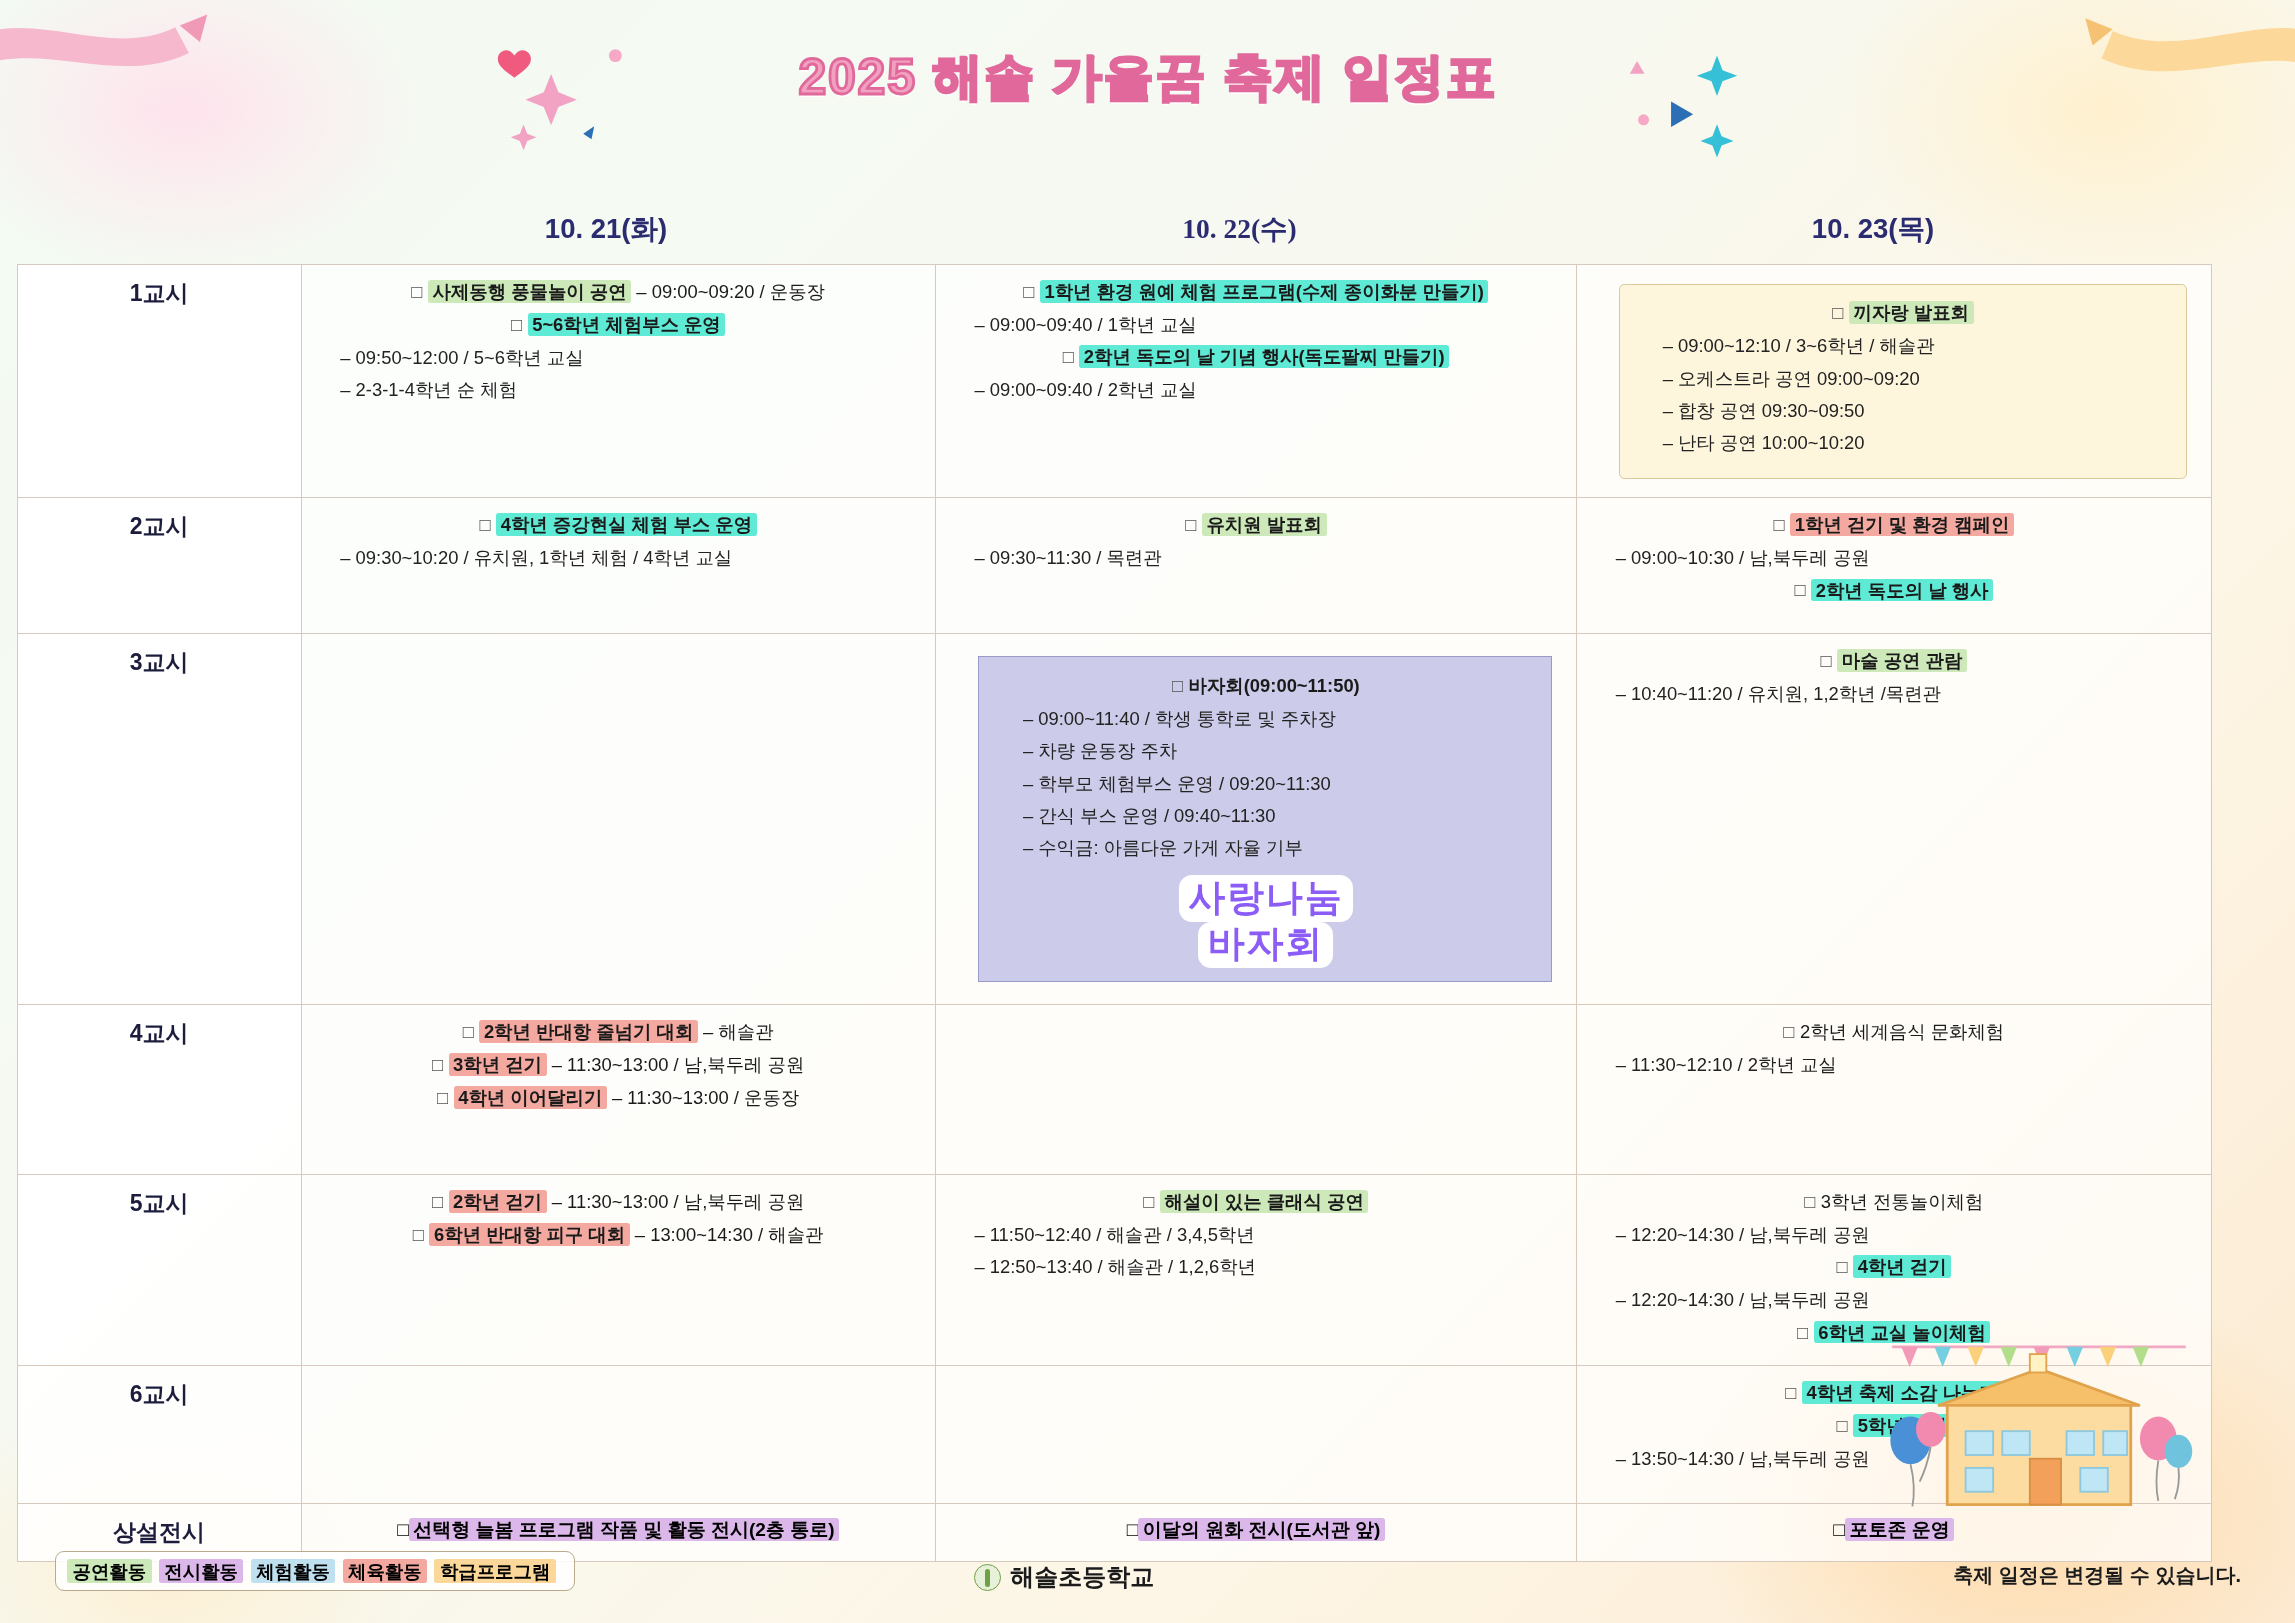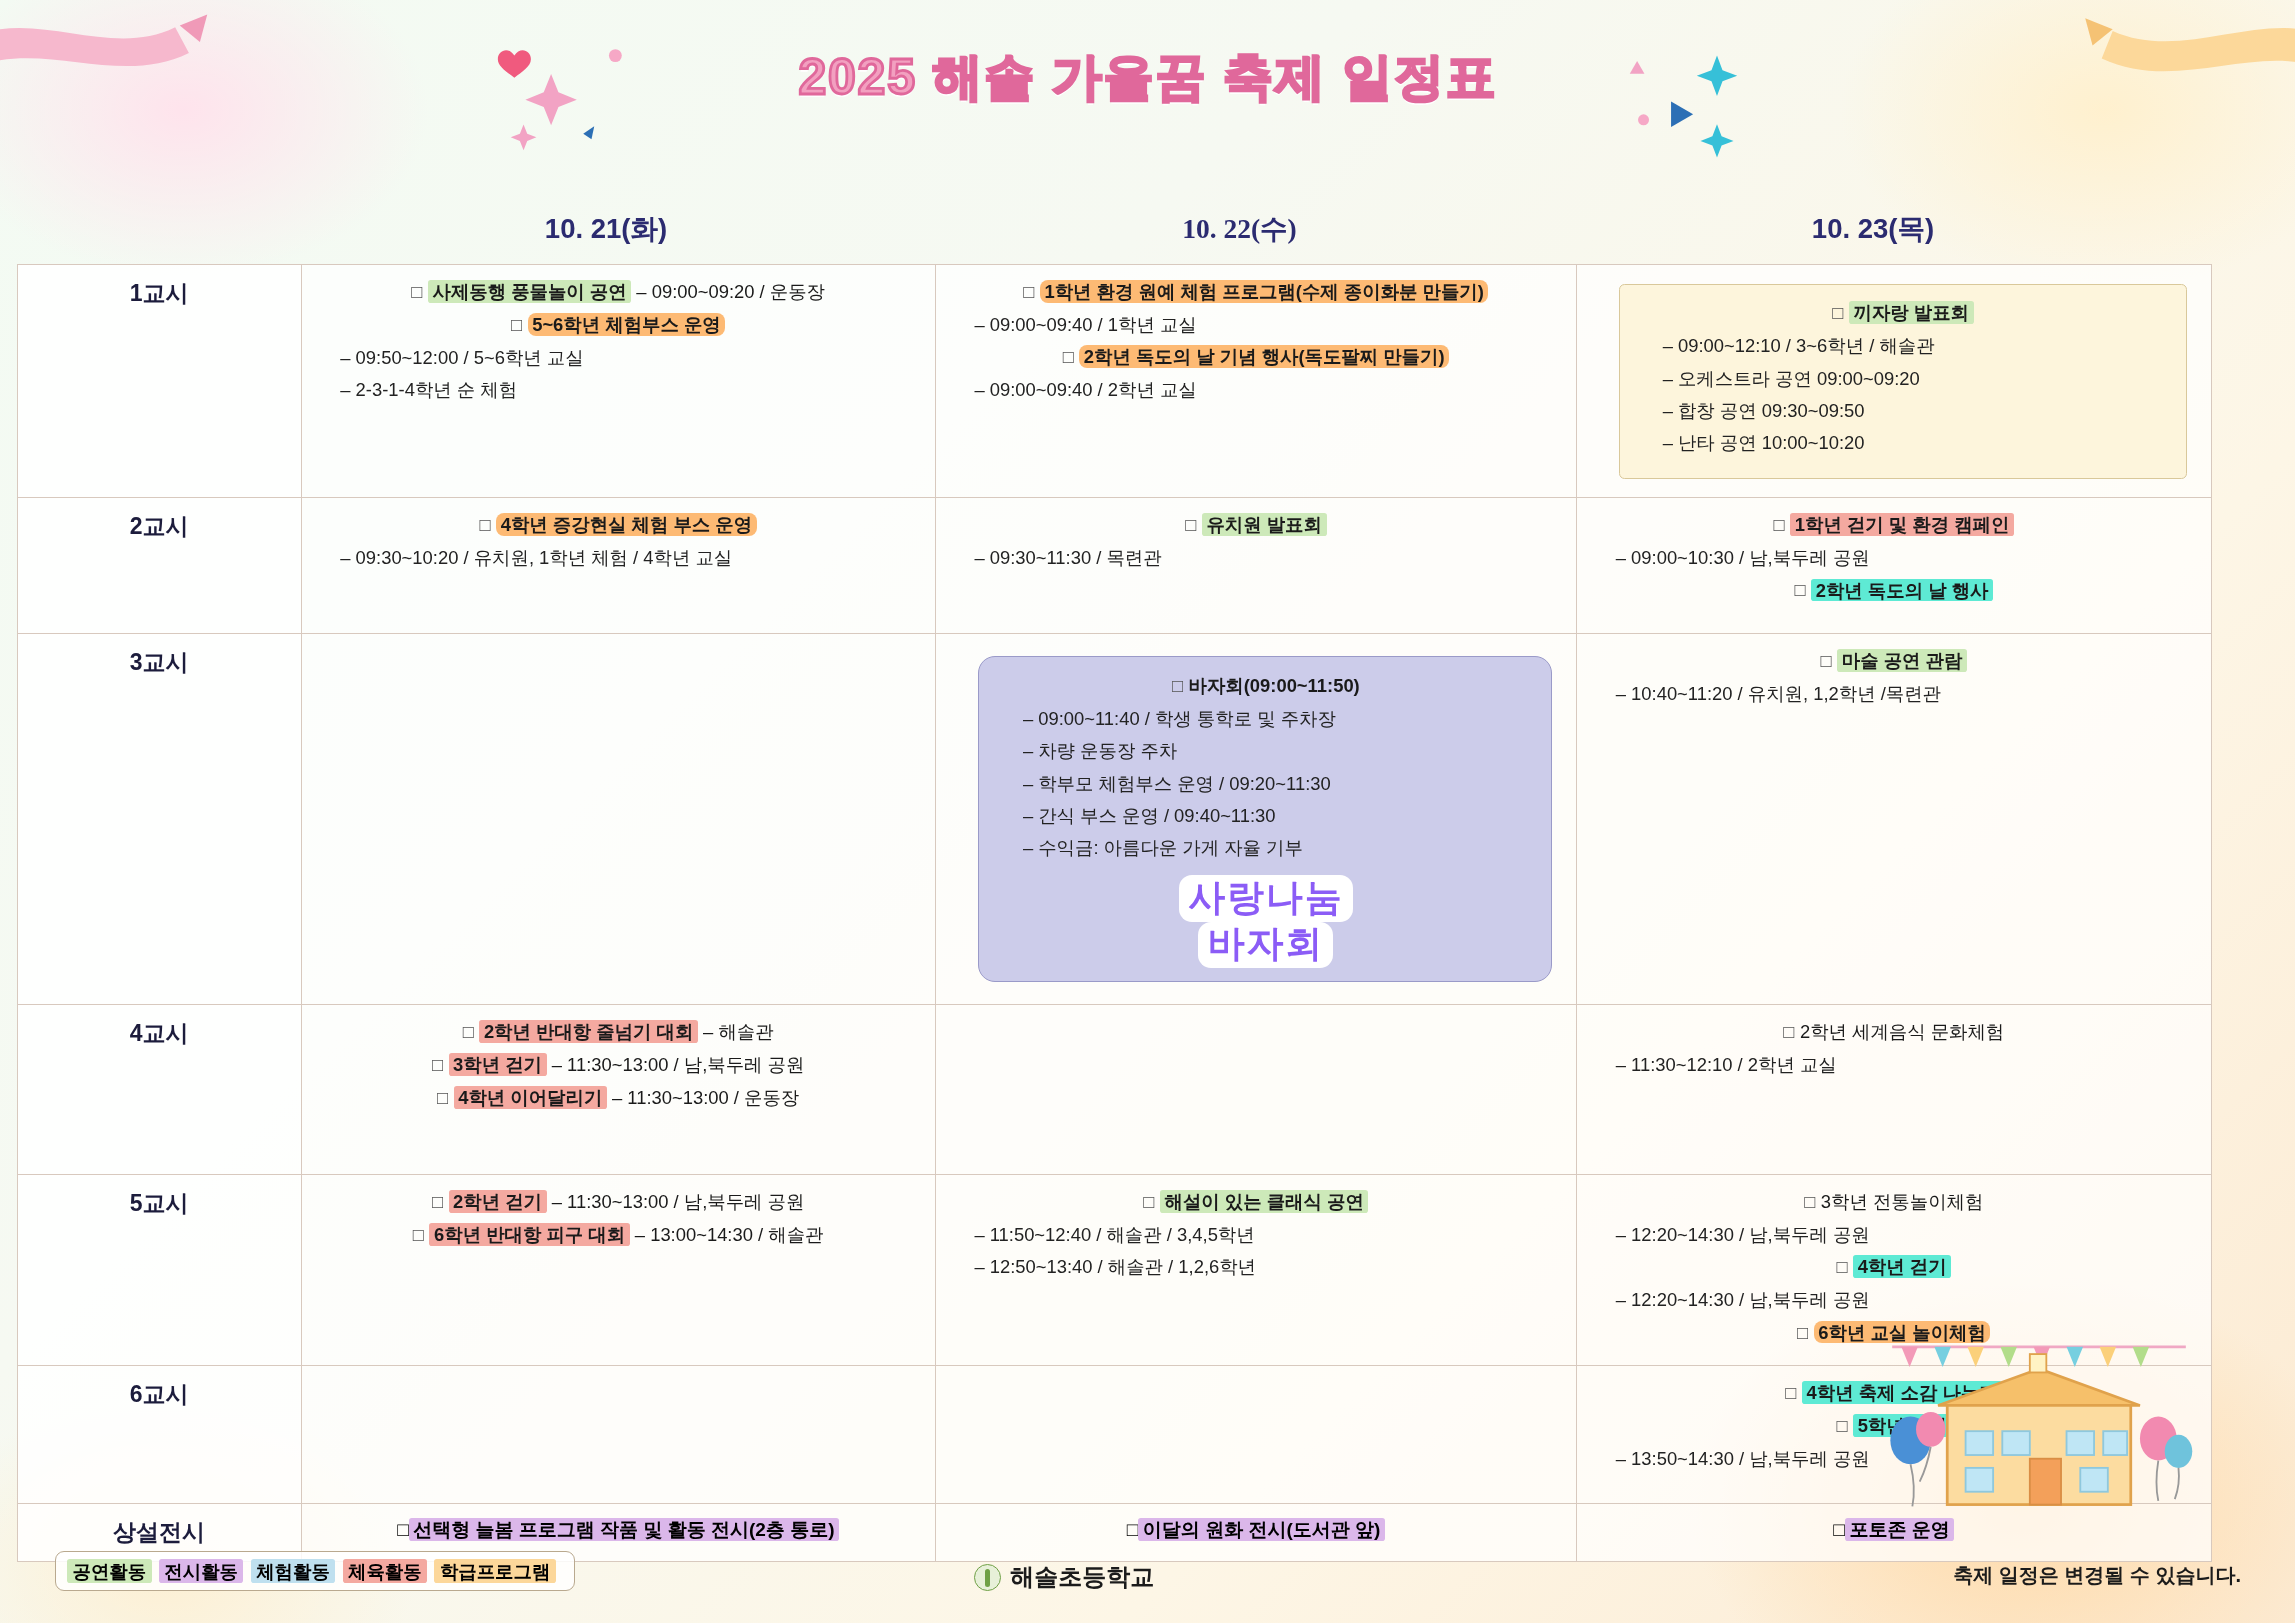--- a/index.html
+++ b/index.html
@@ -59,33 +59,33 @@
     background: rgba(255,255,255,0.55);
   }
   td.cell { width: 636px; }
   td.cell.mid { width: 643px; }
 
   .item { margin: 0 0 5.5px 0; font-size: 18.4px; color:#1a1a1a; line-height:1.5;text-align:center; }
   .item .chk { margin-right:5.5px; color:#555; }
   .hl { padding: 0.9px 4.6px; border-radius:2.8px; font-weight:bold; }
   .hl-perf { background:#cde9b9; }      
   .hl-exhib { background:#dbb7ea; }     
-  .hl-exp  { background:#fdba74;border-radius:8px; }      
+  .hl-exp  { background:#5eead4; }      
   .hl-pe   { background:#f4a9a0; }      
   .hl-class{ background:#5eead4; }      
   .sub { font-size: 18.4px; color:#222; margin: 3.7px 0 3.7px 24px; line-height:1.55; }
 
   
   .box-yellow {
     margin: 5.5px 9.2px 5.5px 27.5px; padding: 14.7px 18.4px 16.5px 18.4px;
     background:#fdf5dc; border:0.9px solid #d9c89a; border-radius:5.5px;
   }
   .box-bazaar {
     margin: 9.2px 9.2px 9.2px 27.5px; padding: 14.7px 18.4px 13px 20px;
-    background:#ccccea; border:0.9px solid #9a9ac8; border-radius:17px;
+    background:#ccccea; border:0.9px solid #9a9ac8; border-radius:0;
   }
   .bazaar-logo {
     margin-top: 13px; text-align:center;
     font-size: 37px; font-weight:bold; color:#8b5cf6; line-height:1.15;
     letter-spacing: 1.8px;
   }
   .bazaar-logo span { background:#fff; padding:1.8px 9.2px; border-radius:13px; display:inline-block; }
 
   
   td.perm { text-align:center; vertical-align:middle; }

